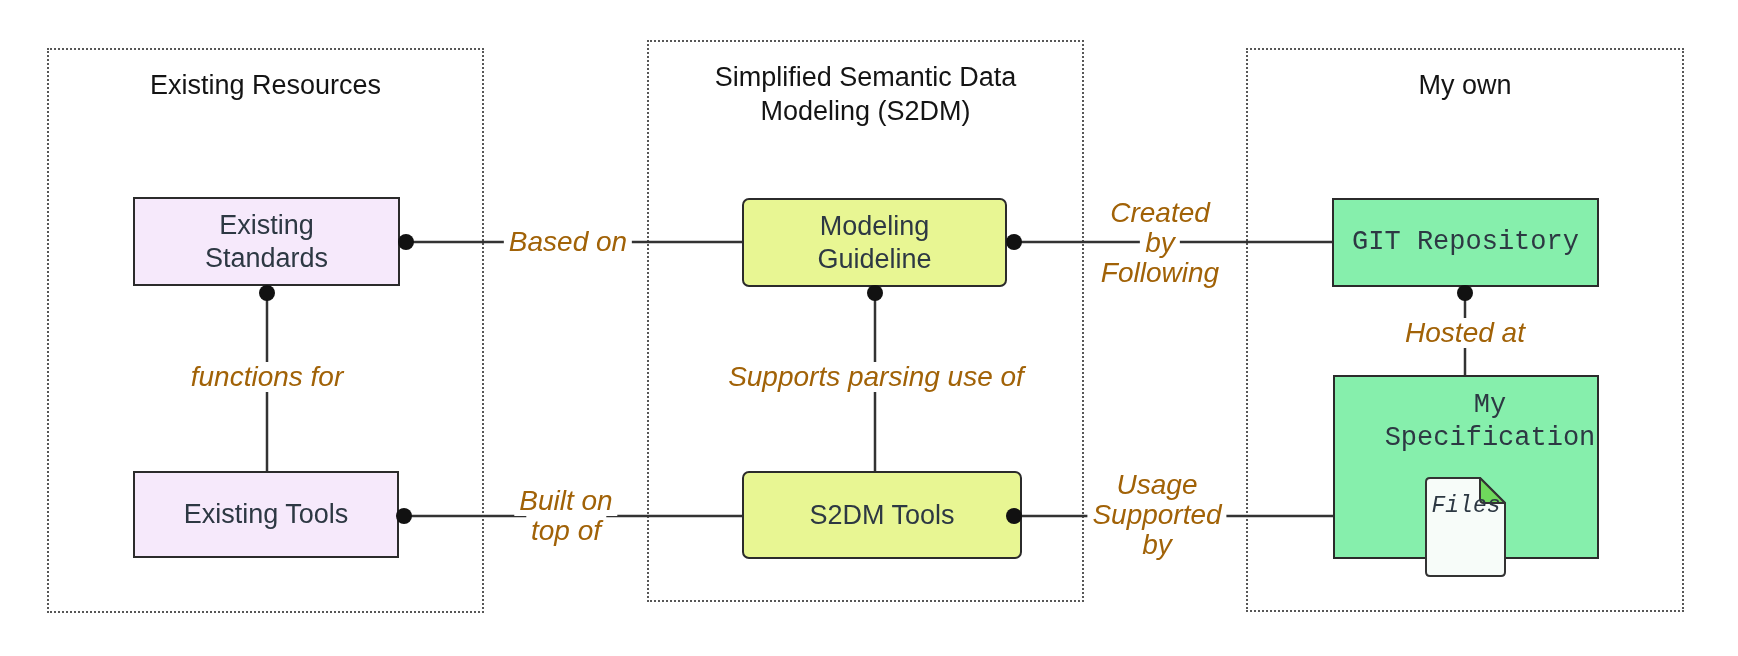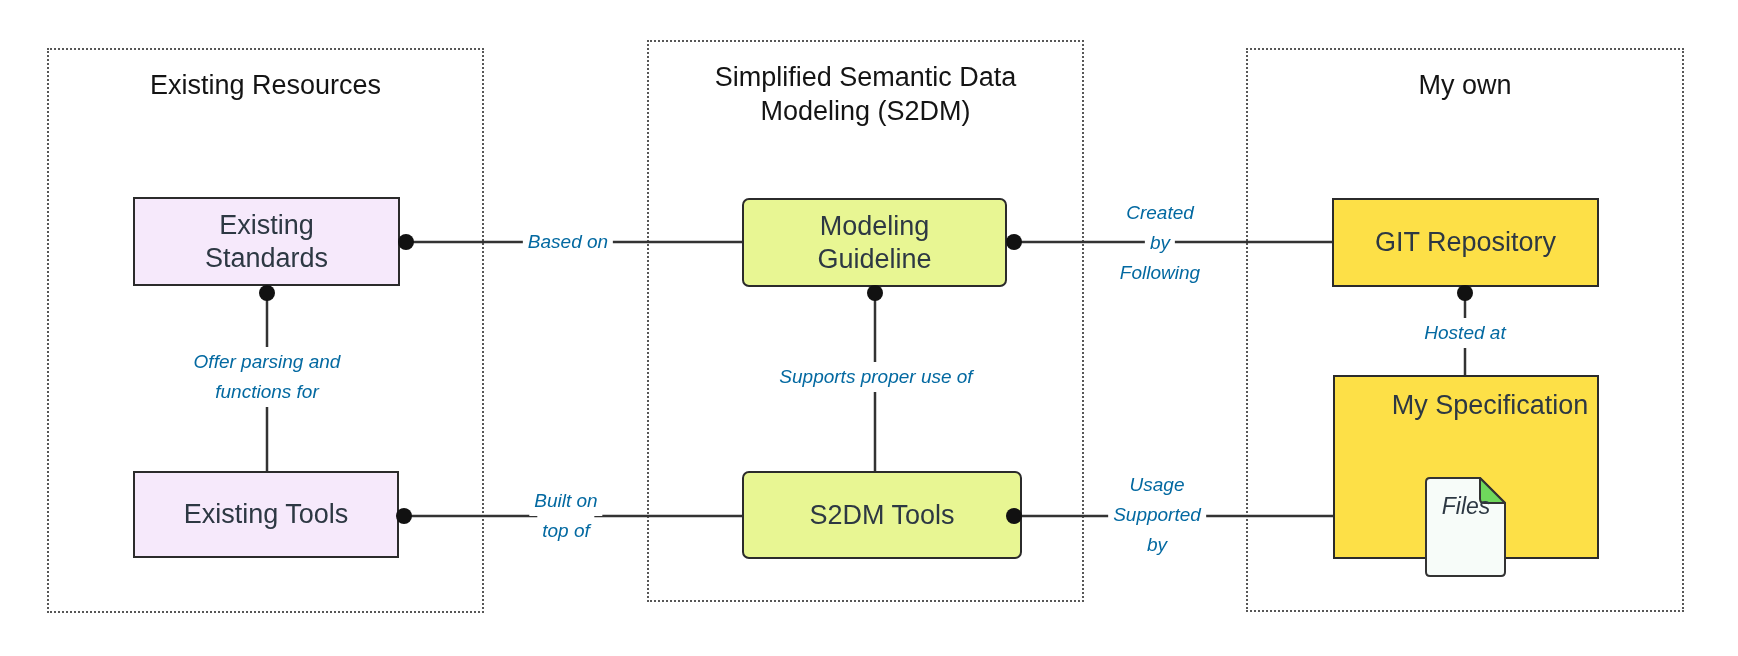--- a/index.html
+++ b/index.html
@@ -33,21 +33,21 @@
     box-sizing:border-box;
     display:flex;align-items:center;justify-content:center;
     text-align:center;
     font-size:27px;line-height:33px;
     color:#2d3843;
     white-space:pre-line;
     z-index:2;
   }
   .fill-lavender{background:#f6e9fb;}
   .fill-yellowgreen{background:#e8f693;border-radius:7px;}
-  .fill-mint{background:#fde047;}
+  .fill-mint{background:#86efac;font-family:Liberation Mono, monospace;}
   
   .node.tall{align-items:flex-start;}
   .node.tall .node-title{display:block;margin-top:12px;width:100%;text-align:center;}
   .file-icon-wrap{
     position:absolute;
     left:50%;top:66px;
     width:86px;height:102px;
     transform:translateX(-50%);
   }
   .file-icon-label{
@@ -60,23 +60,23 @@
   
   #edges-svg{
     position:absolute;left:0;top:0;width:1738px;height:656px;
     z-index:3;pointer-events:none;
   }
   
   .edge-label{
     position:absolute;
     transform:translate(-50%,-50%);
     z-index:4;
-    font-size:19px;line-height:30px;
+    font-size:28px;line-height:30px;
     font-style:italic;
-    color:#0369a1;
+    color:#a16207;
     text-align:center;
     white-space:nowrap;
   }
   .edge-label span{
     display:block;
     background:#ffffff;
     padding:0 5px;
     width:fit-content;
     margin:0 auto;
   }
@@ -147,31 +147,30 @@
       <circle cx="1465" cy="293" r="8"></circle>
       <circle cx="1014" cy="516" r="8"></circle>
     </g>
   </svg>
 
   <div class="edge-label" style="left:568px;top:242px;">
     <span>Based on</span>
   </div>
 
   <div class="edge-label" style="left:267px;top:377px;">
-    <span>Offer parsing and</span>
     <span>functions for</span>
   </div>
 
   <div class="edge-label" style="left:566px;top:516px;">
     <span>Built on</span>
     <span>top of</span>
   </div>
 
   <div class="edge-label" style="left:876px;top:377px;">
-    <span>Supports proper use of</span>
+    <span>Supports parsing use of</span>
   </div>
 
   <div class="edge-label" style="left:1160px;top:243px;">
     <span>Created</span>
     <span>by</span>
     <span>Following</span>
   </div>
 
   <div class="edge-label" style="left:1465px;top:333px;">
     <span>Hosted at</span>

